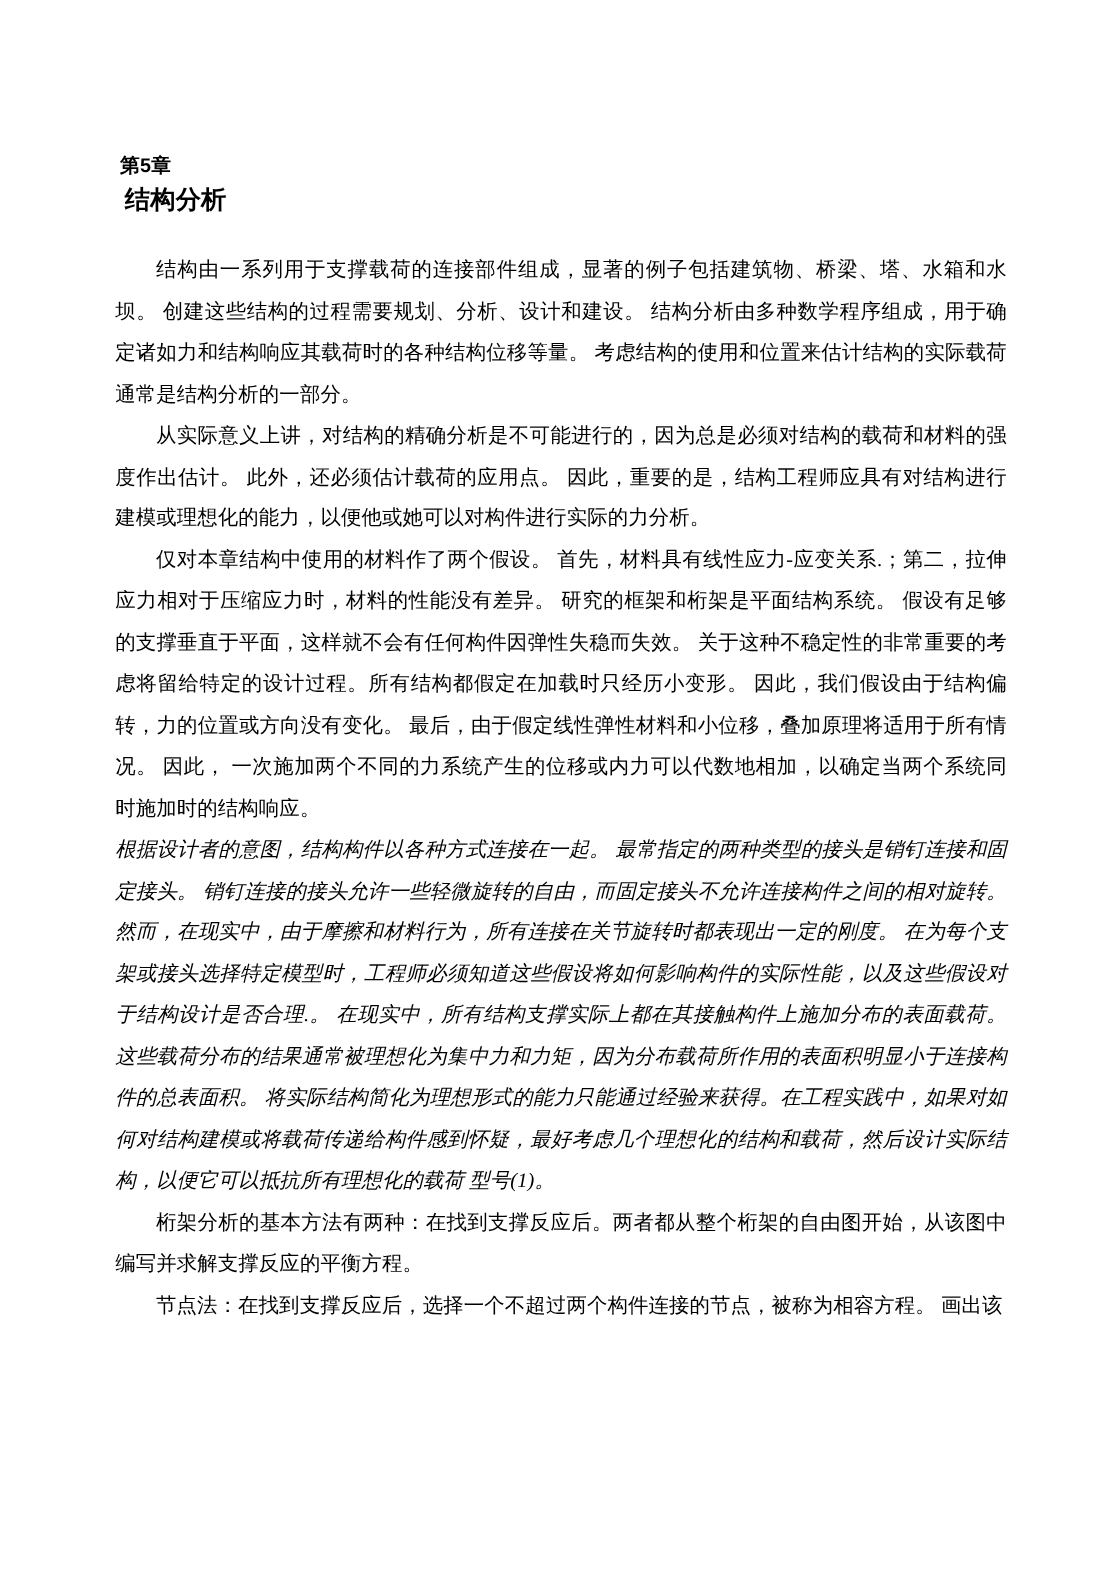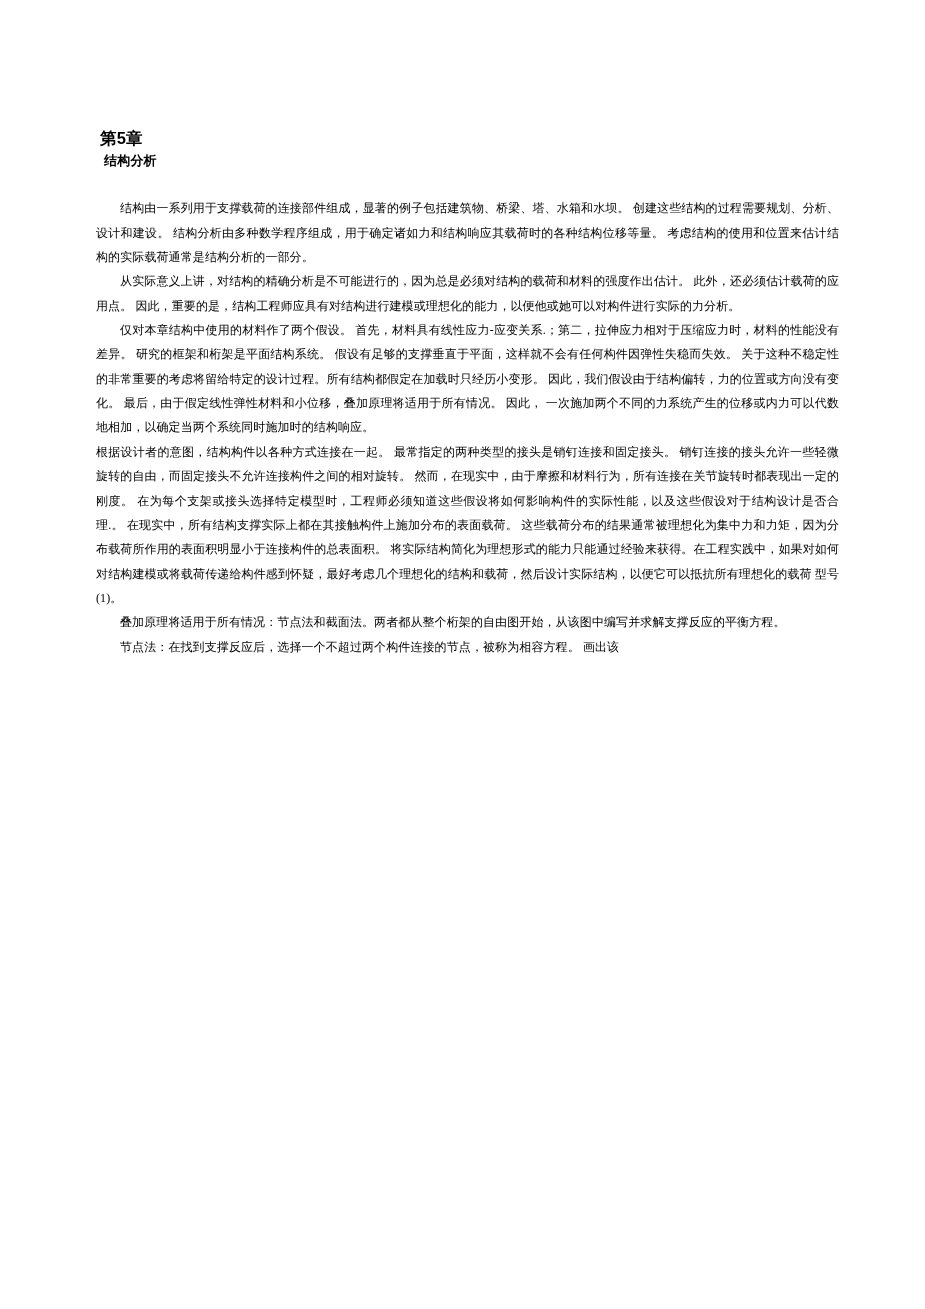--- a/index.html
+++ b/index.html
@@ -24,57 +24,58 @@
   .chapter-label {
     font-family: "Liberation Sans", "DejaVu Sans", sans-serif;
     font-size: 16.5px;
     font-weight: bold;
     line-height: 1.5;
     margin: 0 0 0 4px;
     letter-spacing: 0.2px;
   }
   .chapter-title {
     font-family: "Liberation Sans", "DejaVu Sans", sans-serif;
-    font-size: 13px;
+    font-size: 21px;
     font-weight: bold;
     line-height: 1.5;
     margin: 0 0 0 8px;
     letter-spacing: 0.2px;
   }
   .body-block {
     margin-top: 26px;
   }
   p.para {
-    font-size: 12px;
+    font-size: 17px;
     line-height: 2.03;
     text-align: justify;
     text-justify: inter-ideograph;
     margin: 0 0 0 0;
     text-indent: 2em;
     letter-spacing: 0.1px;
   }
   p.para.noindent {
     text-indent: 0;
+    font-style: italic;
   }
   p.para.indent-small {
     text-indent: 1em;
   }
 </style>
 </head>
 <body>
 
 <div class="page">
 
   <div class="heading-block">
     <div class="chapter-label">第5章</div>
     <div class="chapter-title">结构分析</div>
   </div>
 
   <div class="body-block">
     <p class="para">结构由一系列用于支撑载荷的连接部件组成，显著的例子包括建筑物、桥梁、塔、水箱和水坝。 创建这些结构的过程需要规划、分析、设计和建设。 结构分析由多种数学程序组成，用于确定诸如力和结构响应其载荷时的各种结构位移等量。 考虑结构的使用和位置来估计结构的实际载荷通常是结构分析的一部分。</p>
     <p class="para">从实际意义上讲，对结构的精确分析是不可能进行的，因为总是必须对结构的载荷和材料的强度作出估计。 此外，还必须估计载荷的应用点。 因此，重要的是，结构工程师应具有对结构进行建模或理想化的能力，以便他或她可以对构件进行实际的力分析。</p>
     <p class="para">仅对本章结构中使用的材料作了两个假设。 首先，材料具有线性应力-应变关系.；第二，拉伸应力相对于压缩应力时，材料的性能没有差异。 研究的框架和桁架是平面结构系统。 假设有足够的支撑垂直于平面，这样就不会有任何构件因弹性失稳而失效。 关于这种不稳定性的非常重要的考虑将留给特定的设计过程。所有结构都假定在加载时只经历小变形。 因此，我们假设由于结构偏转，力的位置或方向没有变化。 最后，由于假定线性弹性材料和小位移，叠加原理将适用于所有情况。 因此， 一次施加两个不同的力系统产生的位移或内力可以代数地相加，以确定当两个系统同时施加时的结构响应。</p>
     <p class="para noindent">根据设计者的意图，结构构件以各种方式连接在一起。 最常指定的两种类型的接头是销钉连接和固定接头。 销钉连接的接头允许一些轻微旋转的自由，而固定接头不允许连接构件之间的相对旋转。 然而，在现实中，由于摩擦和材料行为，所有连接在关节旋转时都表现出一定的刚度。 在为每个支架或接头选择特定模型时，工程师必须知道这些假设将如何影响构件的实际性能，以及这些假设对于结构设计是否合理.。 在现实中，所有结构支撑实际上都在其接触构件上施加分布的表面载荷。 这些载荷分布的结果通常被理想化为集中力和力矩，因为分布载荷所作用的表面积明显小于连接构件的总表面积。 将实际结构简化为理想形式的能力只能通过经验来获得。在工程实践中，如果对如何对结构建模或将载荷传递给构件感到怀疑，最好考虑几个理想化的结构和载荷，然后设计实际结构，以便它可以抵抗所有理想化的载荷 型号(1)。</p>
-    <p class="para">叠加原理将适用于所有情况：节点法和截面法。两者都从整个桁架的自由图开始，从该图中编写并求解支撑反应的平衡方程。</p>
+    <p class="para">桁架分析的基本方法有两种：在找到支撑反应后。两者都从整个桁架的自由图开始，从该图中编写并求解支撑反应的平衡方程。</p>
     <p class="para">节点法：在找到支撑反应后，选择一个不超过两个构件连接的节点，被称为相容方程。 画出该</p>
   </div>
 
 </div>
 
 </body></html>

